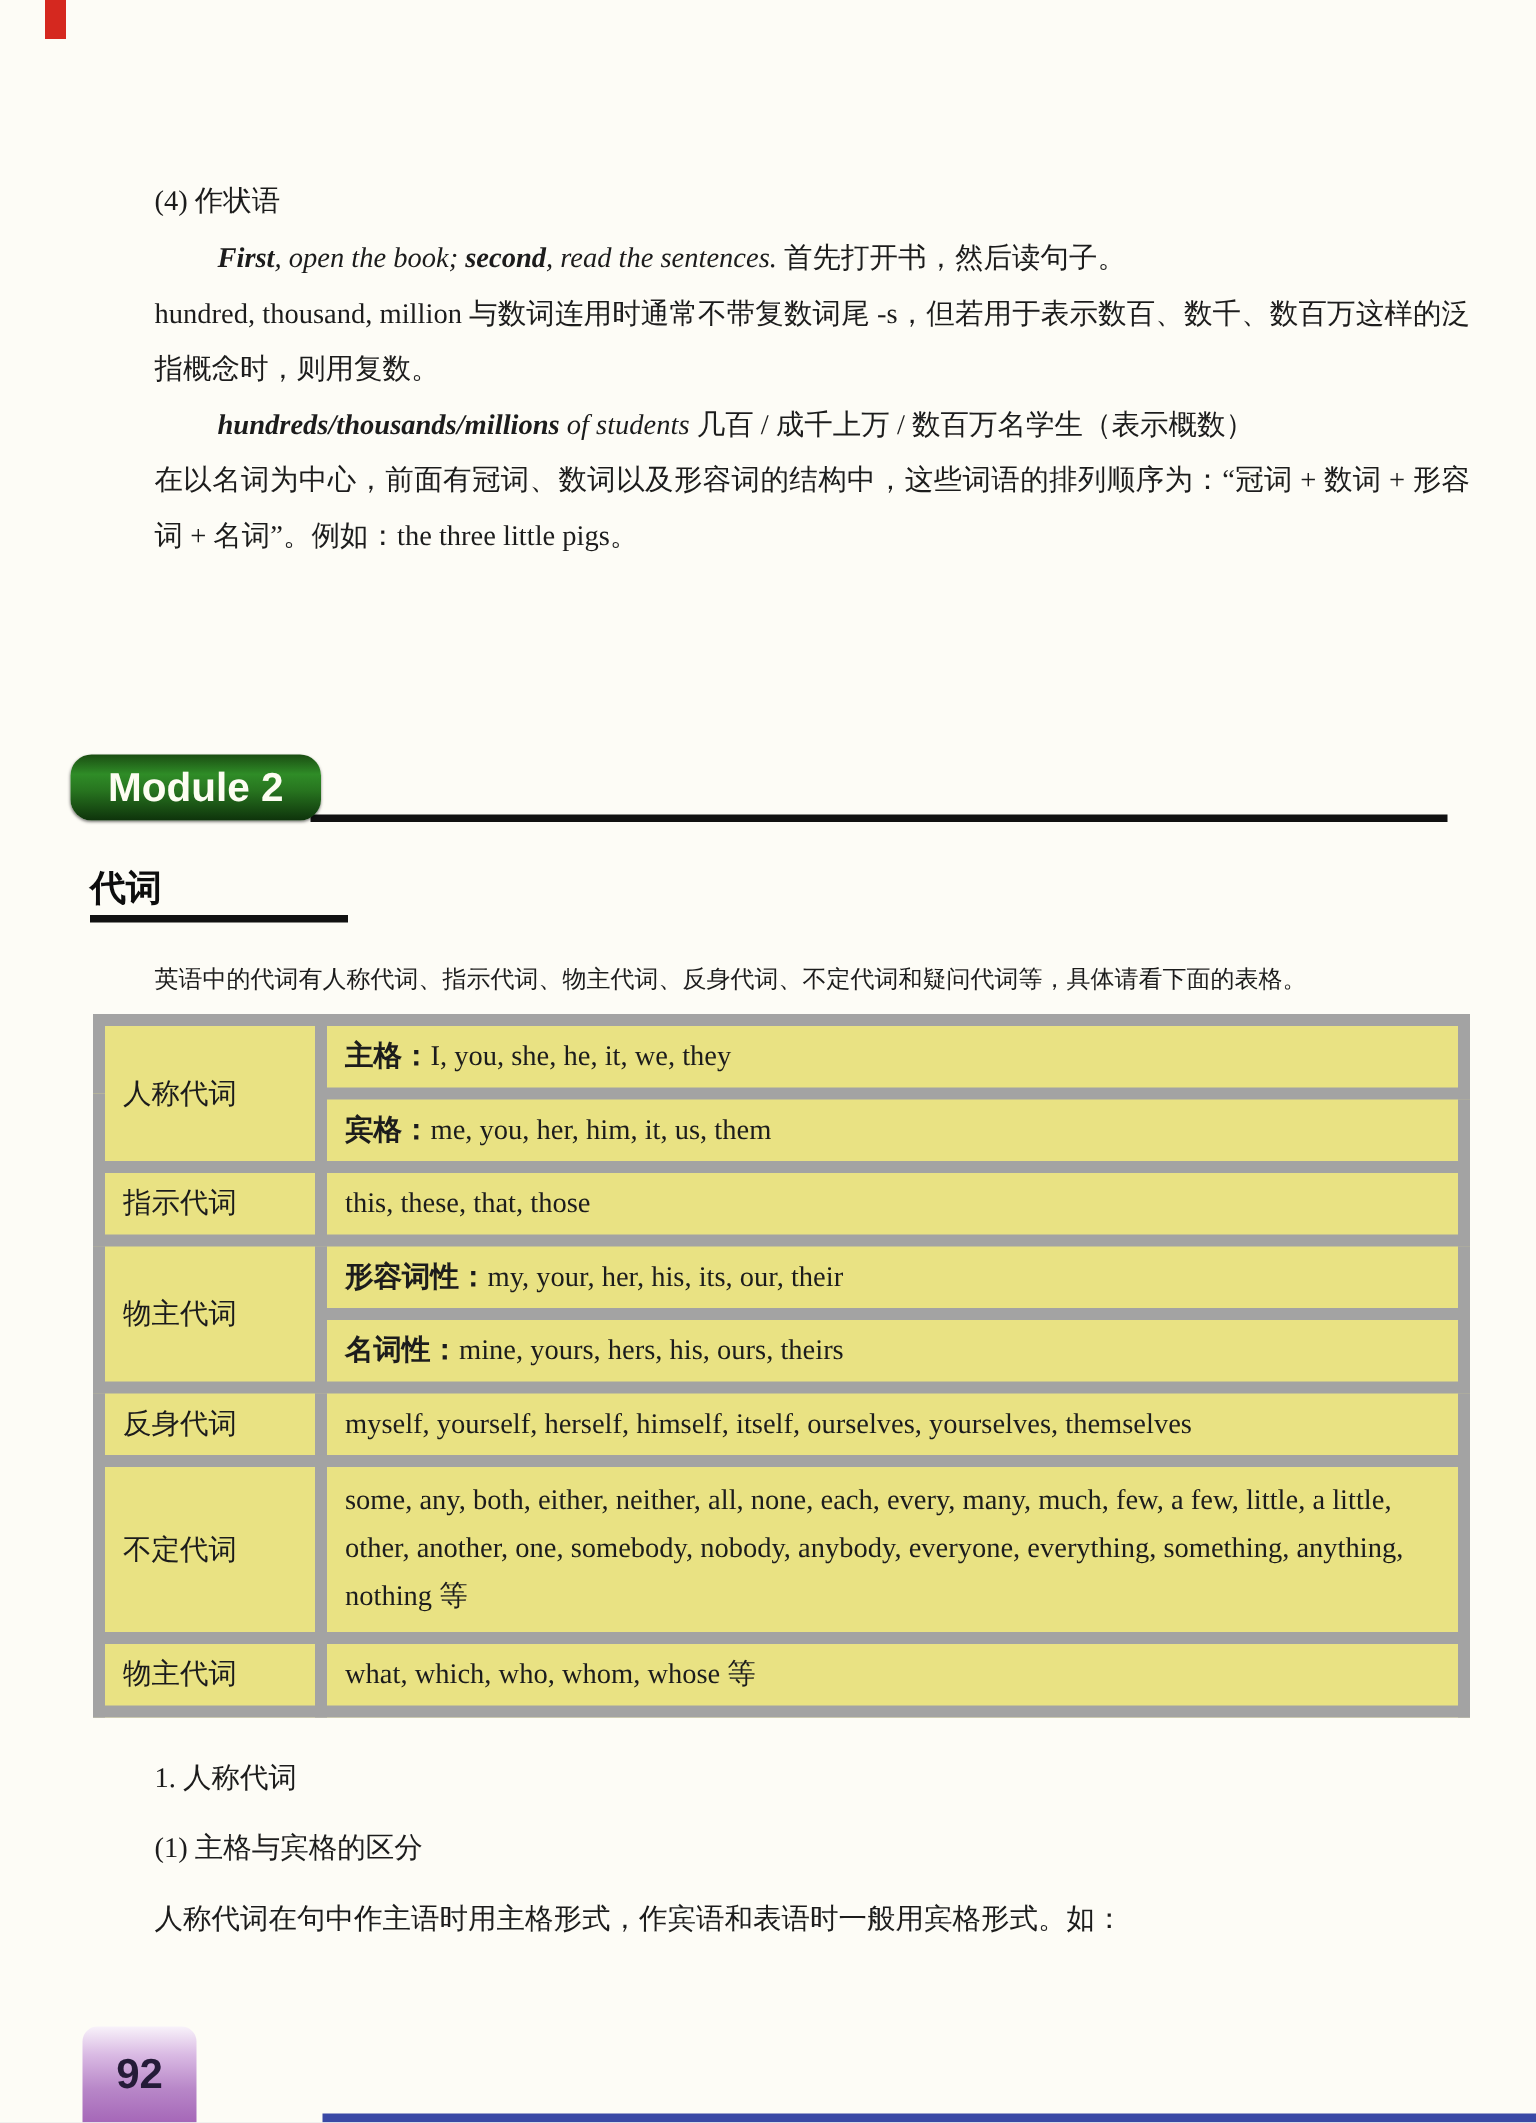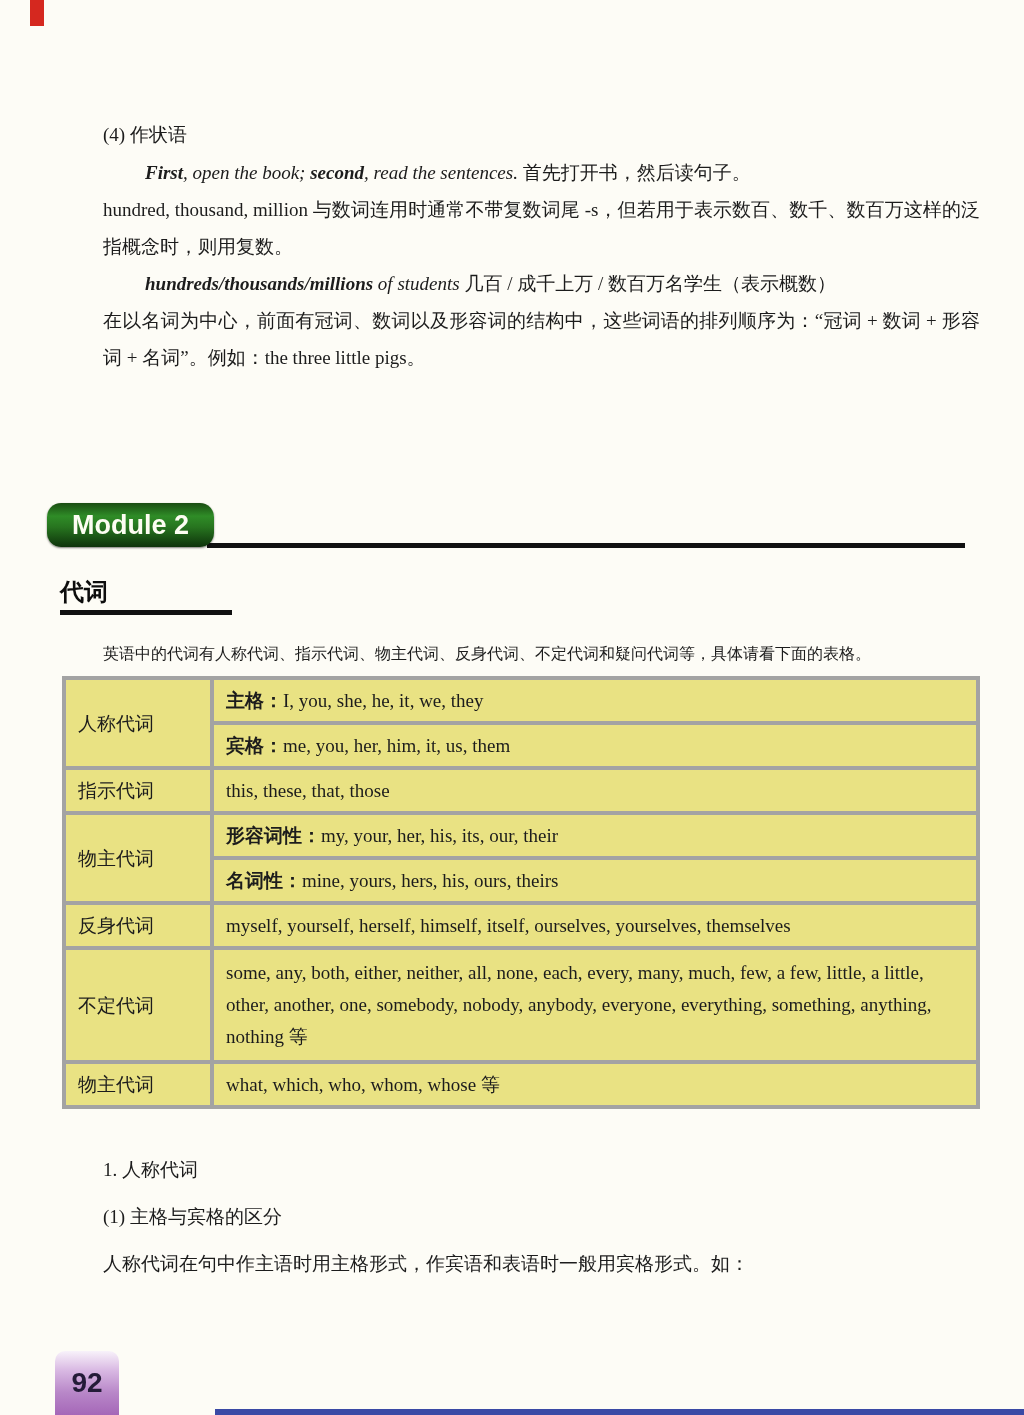--- a/index.html
+++ b/index.html
@@ -66,37 +66,37 @@
     text-indent:0;
   }
   table.pronoun {
     margin-top:4px;
     width:918px; border-collapse:collapse;
     background:#e9e283;
     border:3px solid #a9bd33;
     font-size:19px;
   }
   table.pronoun td {
-    border:4px solid #a3a3a3;
+    border:8px solid #a3a3a3;
     padding:7px 10px 7px 12px;
     line-height:27px;
     vertical-align:middle;
   }
   td.t-label { width:148px; font-size:19px; }
   td.t-val .pfx { font-weight:bold; }
   tr.tall td.t-val { line-height:32px; }
 
   .bottom-block {
-    margin-top:46px; margin-left:41px; width:877px;
+    margin-top:26px; margin-left:41px; width:877px;
     font-size:19px; line-height:30px;
   }
   .bottom-block .bb { margin-bottom:17px; }
 
   .page-num-tab {
-    position:absolute; left:55px; bottom:0; width:64px; height:64px;
+    position:absolute; left:55px; bottom:0; width:76px; height:64px;
     border-radius:10px 10px 0 0;
     background: linear-gradient(180deg, #f8f2fa 0%, #d9b9e3 30%, #b887c8 65%, #a567b8 100%);
     display:flex; align-items:center; justify-content:center;
     font-family:"Liberation Sans", sans-serif;
     font-weight:bold; font-size:28px; color:#241b38;
   }
   .bottom-strip {
     position:absolute; left:215px; right:0; bottom:0; height:6px;
     background:#3a49a5;
   }

